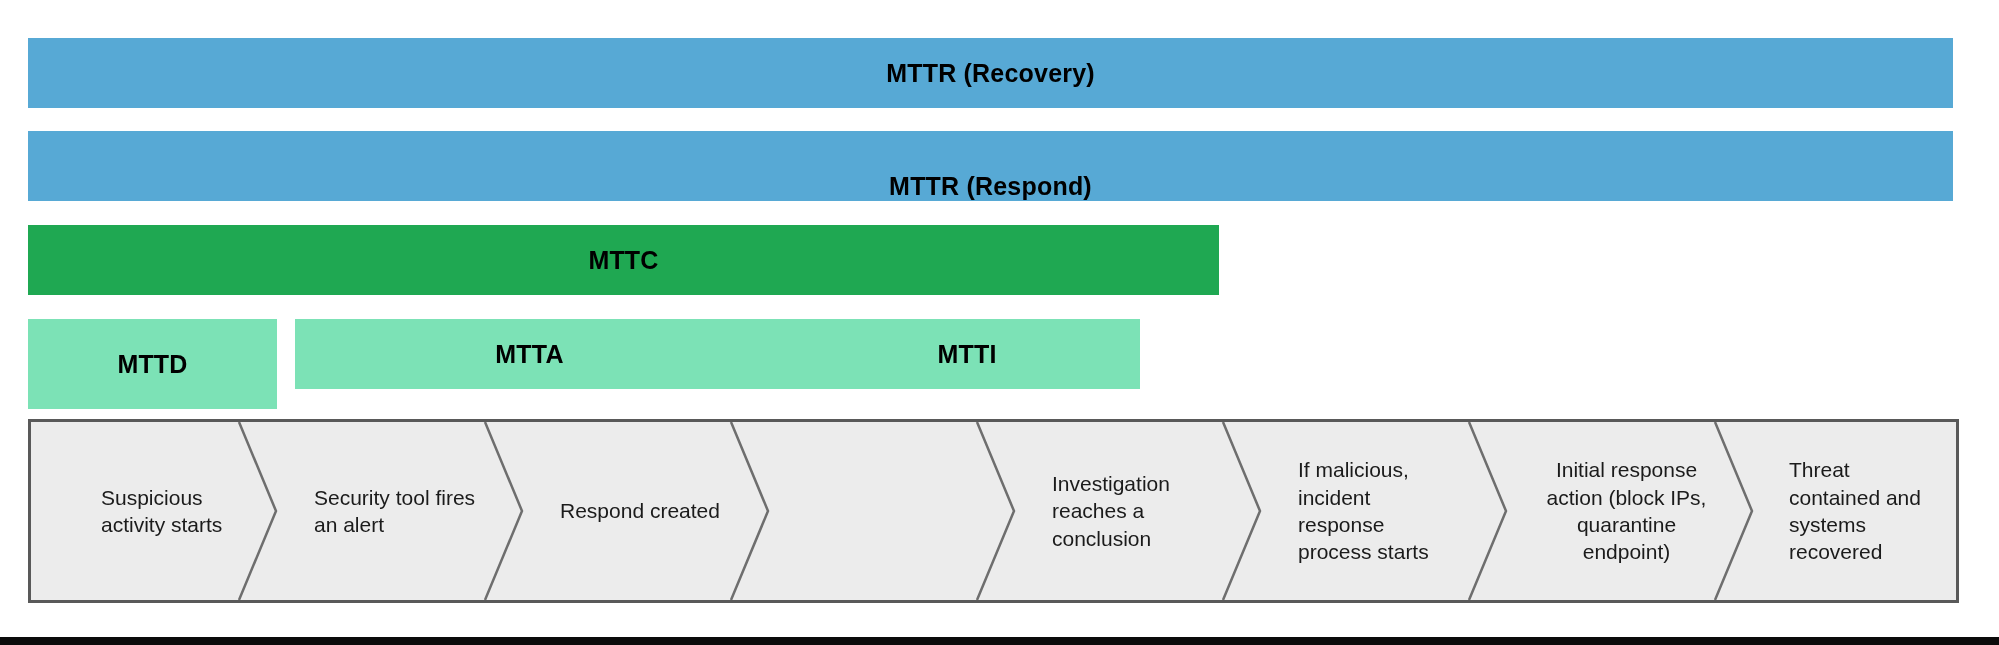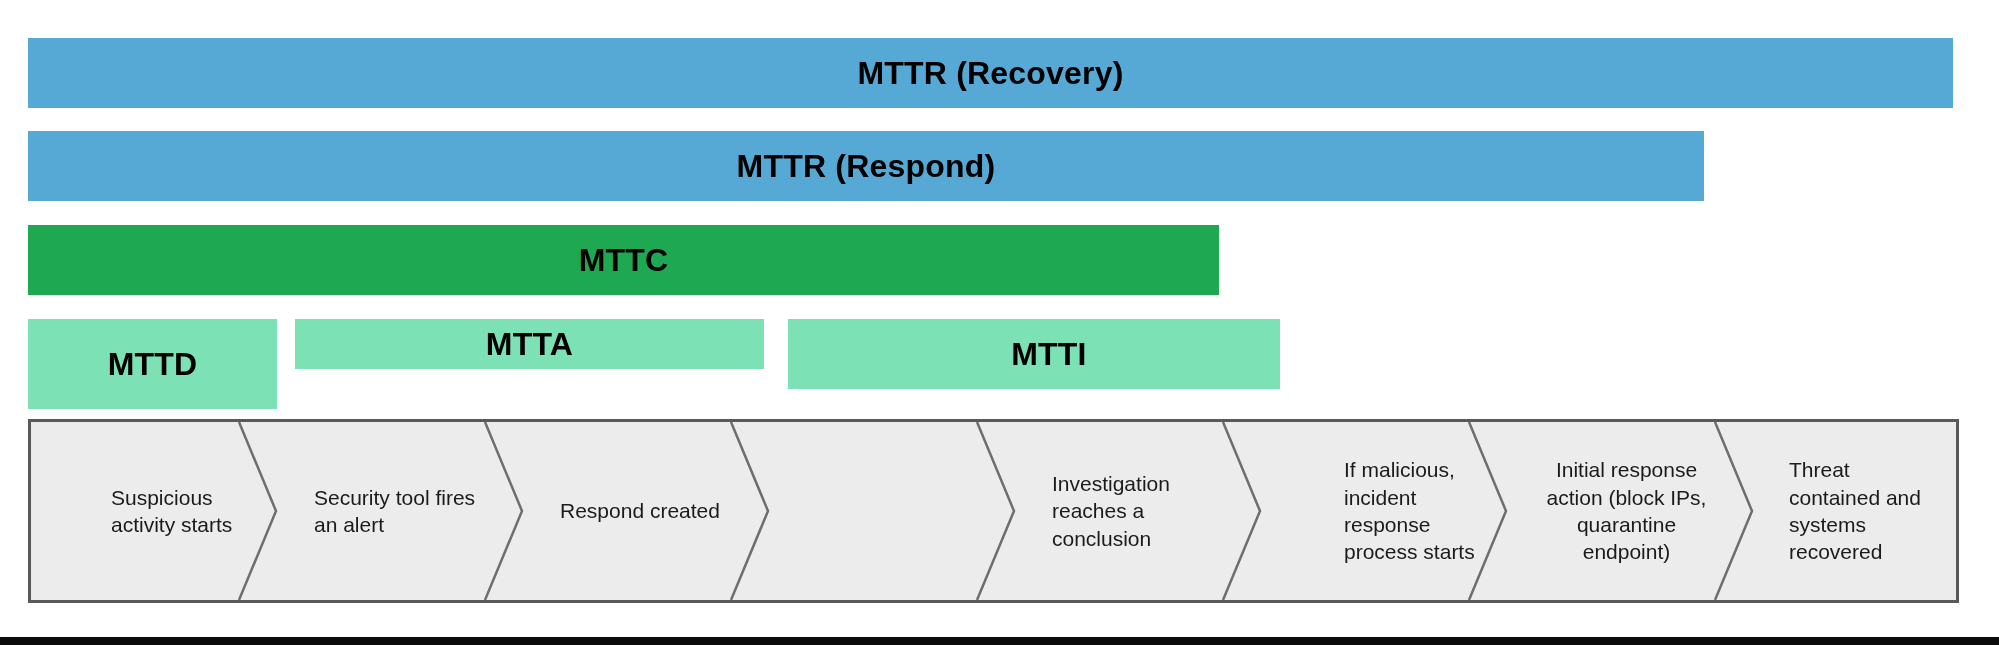--- a/index.html
+++ b/index.html
@@ -20,34 +20,34 @@
     background: #ffffff;
     overflow: hidden;
     font-family: "Liberation Sans", sans-serif;
   }
   .bar {
     position: absolute;
     display: flex;
     align-items: center;
     justify-content: center;
     font-weight: 700;
-    font-size: 32px;
+    font-size: 25px;
     letter-spacing: 0.2px;
     color: #000000;
   }
   .bar-blue  { background: var(--bar-blue); }
   .bar-green { background: var(--bar-green); }
   .bar-light { background: var(--bar-light-green); }
 
   #bar-mttr-recovery { left: 28px;  top: 38px;  width: 1925px; height: 70px; }
-  #bar-mttr-respond  { left: 28px;  top: 131px; width: 1676px; height: 70px; }
+  #bar-mttr-respond  { left: 28px;  top: 131px; width: 1925px; height: 70px; align-items: flex-end; }
   #bar-mttc          { left: 28px;  top: 225px; width: 1191px; height: 70px; }
   #bar-mttd          { left: 28px;  top: 319px; width: 249px;  height: 90px; }
-  #bar-mtta          { left: 295px; top: 319px; width: 469px;  height: 50px; }
-  #bar-mtti          { left: 788px; top: 319px; width: 492px;  height: 70px; padding-left: 30px; }
+  #bar-mtta          { left: 295px; top: 319px; width: 469px;  height: 70px; }
+  #bar-mtti          { left: 764px; top: 319px; width: 376px;  height: 70px; padding-left: 30px; }
 
   .flow {
     position: absolute;
     left: 28px;
     top: 419px;
     width: 1931px;
     height: 184px;
     background: var(--flow-background);
     border: 3px solid var(--flow-border);
   }
@@ -65,26 +65,26 @@
   .step {
     position: absolute;
     top: 0;
     height: 100%;
     display: flex;
     align-items: center;
     font-size: 21px;
     line-height: 1.3;
     color: #1B1B1B;
   }
-  .s1 { left: 80px;   width: 125px; }
+  .s1 { left: 70px;   width: 125px; }
   .s2 { left: 283px;  width: 175px; }
   .s3 { left: 529px;  width: 175px; }
   .s4 { left: 775px;  width: 155px; }
   .s5 { left: 1021px; width: 155px; }
-  .s6 { left: 1313px; width: 150px; }
+  .s6 { left: 1267px; width: 150px; }
   .s7 { left: 1513px; width: 165px; text-align: center; }
   .s8 { left: 1758px; width: 140px; }
 
   .bottom-bar {
     position: absolute;
     left: 0;
     top: 637px;
     width: 1999px;
     height: 8px;
     background: var(--bottom-bar);

